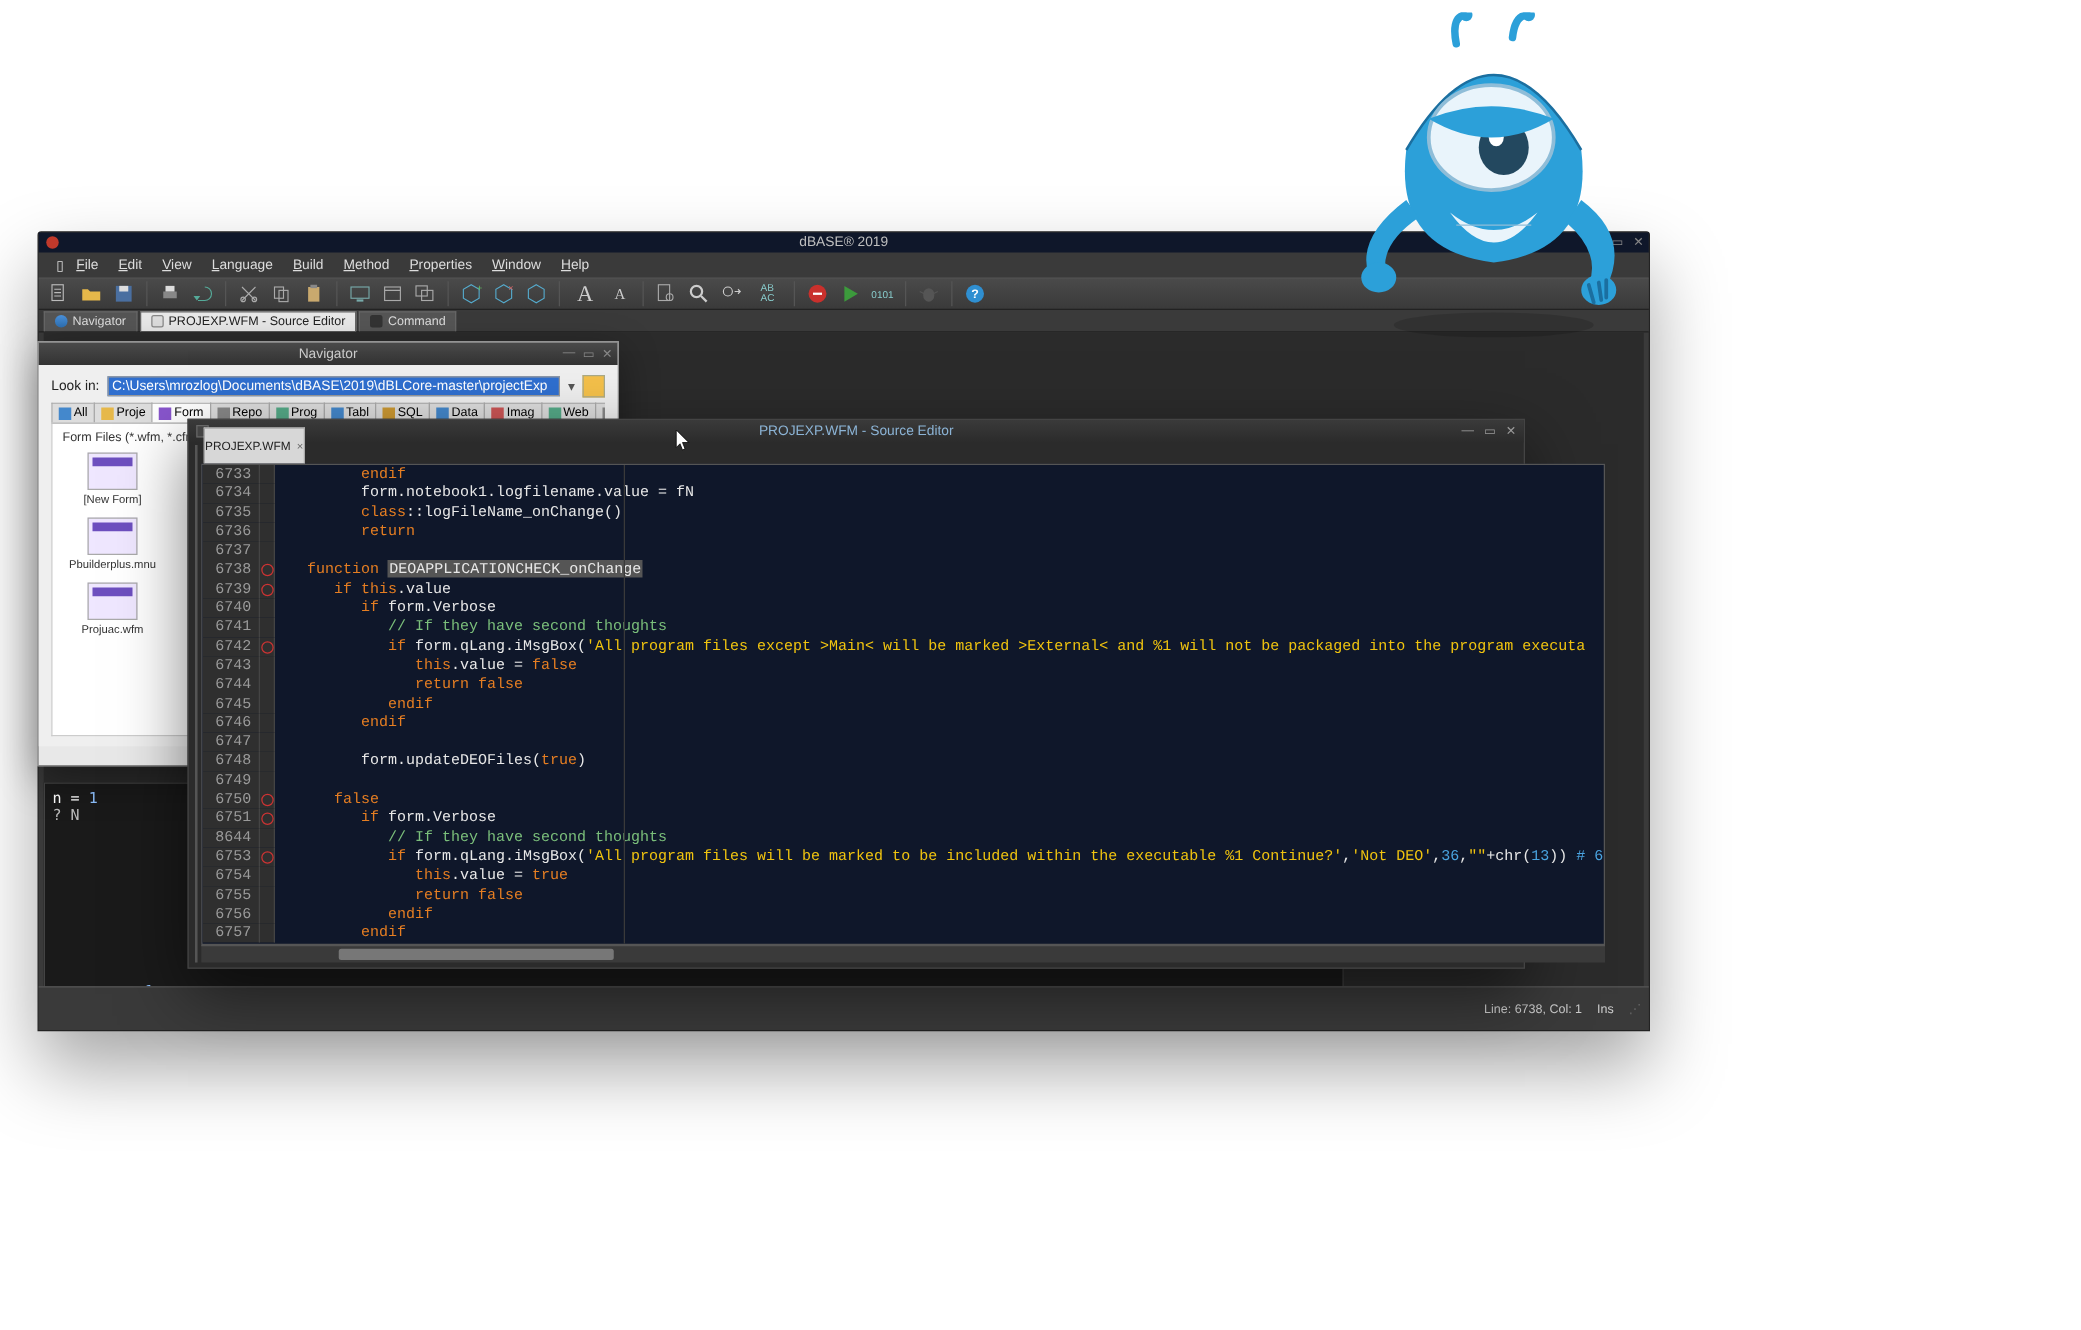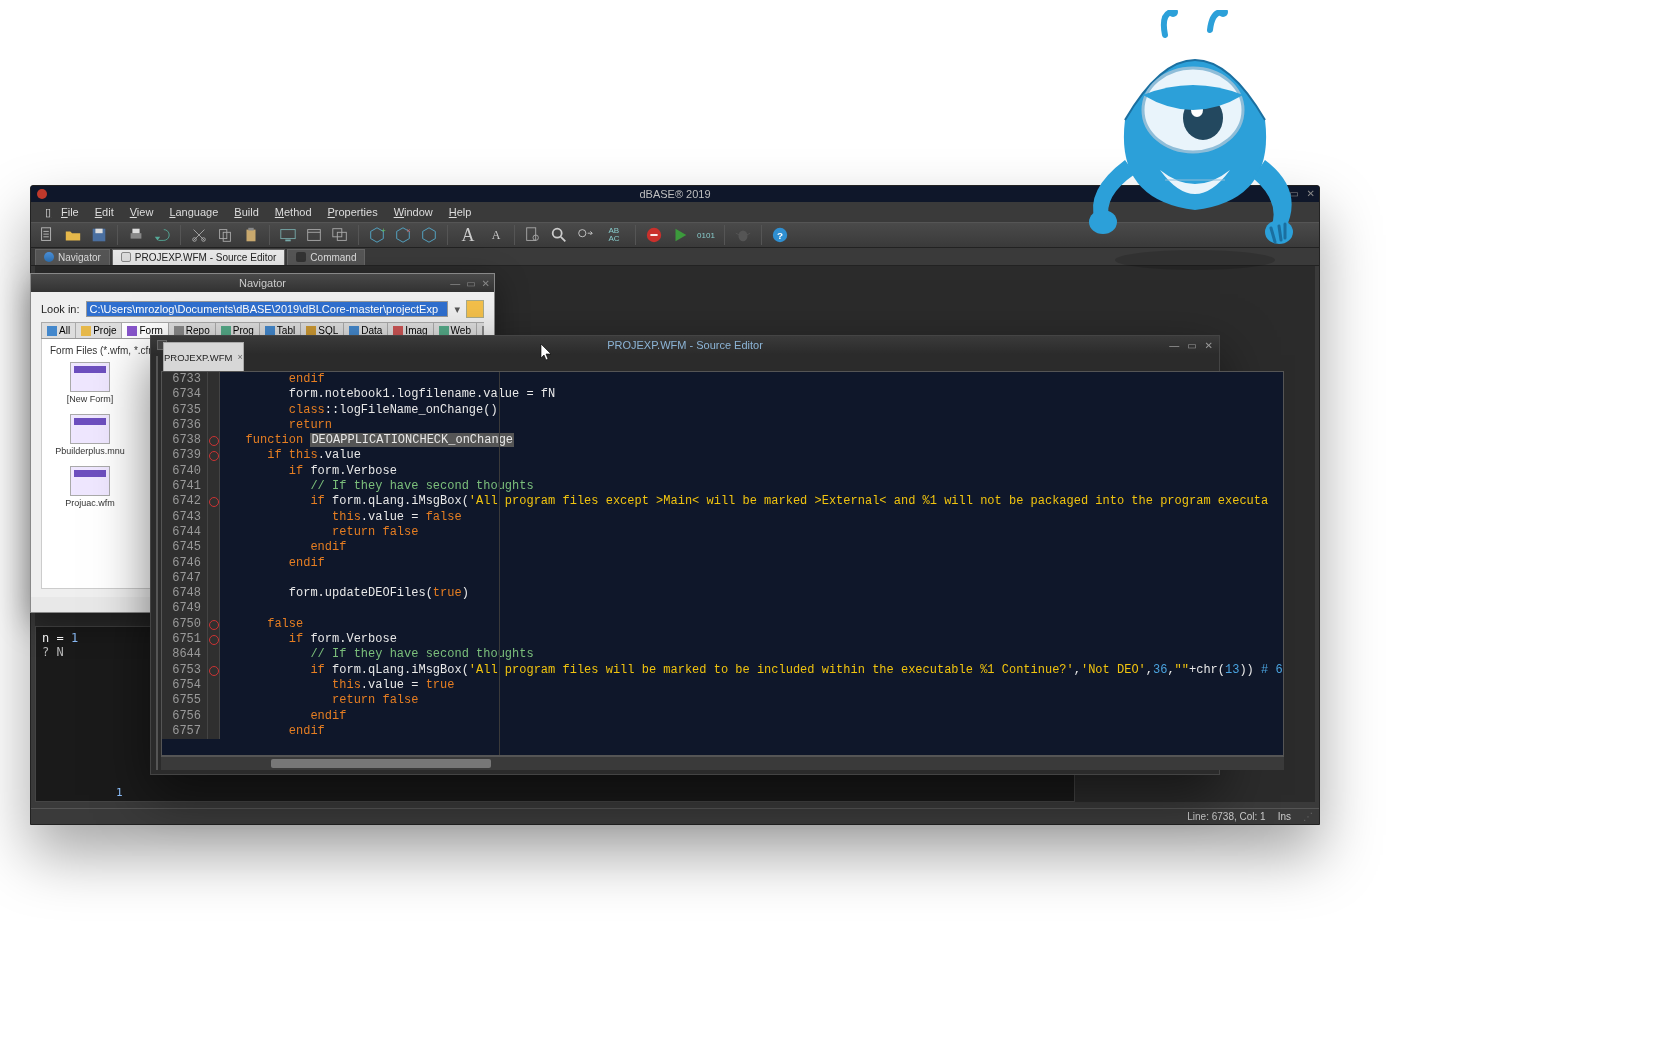--- a/index.html
+++ b/index.html
@@ -22,21 +22,21 @@
 .tbtn svg { width:18px; height:18px; }
 .tsep { width:1px; height:20px; background:#555; margin:0 2px; }
 
 .doc-tabs { height: 18px; background: #3a3a3a; display: flex; align-items: center; padding-left: 4px; gap: 2px; border-bottom:1px solid #222; }
 .doc-tab { height: 16px; padding: 1px 8px; background: #555; color:#ddd; font-size:10px; display:flex; align-items:center; gap:4px; border:1px solid #666; border-bottom:none; }
 .doc-tab.active { background:#e8e8e8; color:#222; }
 .doc-tab .ticon { width:10px; height:10px; background:#4a90d9; border-radius:2px; }
 
 .workspace { position: absolute; left:4px; right:4px; top: 80px; bottom: 22px; background:#2b2b2b; }
 
-.status-bar { position:absolute; left:0; right:0; bottom:0; height:16px; background:#3a3a3a; border-top:1px solid #555; display:flex; align-items:center; justify-content:flex-end; color:#ccc; font-size:10px; padding-right:6px; gap:12px; }
+.status-bar { position:absolute; left:0; right:0; bottom:0; height:35px; background:#3a3a3a; border-top:1px solid #555; display:flex; align-items:center; justify-content:flex-end; color:#ccc; font-size:10px; padding-right:6px; gap:12px; }
 
 
 .cmd-pane { position:absolute; left:4px; top: 440px; bottom:22px; width: 1040px; background:#1a1a1a; border:1px solid #444; color:#fff; font-family: Consolas, monospace; font-size:12px; padding:4px 6px; }
 .cmd-pane .n1 { color:#8fc2ff; }
 .cmd-line2 { color:#bbb; }
 .cmd-pane .gutter-num { position:absolute; left:80px; bottom:2px; color:#8fc2ff; font-size:11px; }
 
 
 .nav-window { position:absolute; left:30px; top:273px; width:465px; height:340px; background:#e8e8e8; border:1px solid #888; box-shadow: 0 10px 30px rgba(0,0,0,0.4); }
 .nav-title { height:18px; background:linear-gradient(#4a4a4a,#333); color:#ccc; display:flex; align-items:center; justify-content:center; font-size:11px; position:relative; }
@@ -417,20 +417,25 @@
               <div class="gut1">6735</div>
               <div class="gut2"></div>
               <div class="code">         <span class="kw">class</span>::logFileName_onChange()</div>
             </div>
             <div class="code-row">
               <div class="gut1">6736</div>
               <div class="gut2"></div>
               <div class="code">         <span class="kw">return</span></div>
             </div>
             <div class="code-row">
+              <div class="gut1">6737</div>
+              <div class="gut2"></div>
+              <div class="code"> </div>
+            </div>
+            <div class="code-row">
               <div class="gut1">6738</div>
               <div class="gut2 mark"></div>
               <div class="code">   <span class="kw">function</span> <span class="highlight-func">DEOAPPLICATIONCHECK_onChange</span></div>
             </div>
             <div class="code-row">
               <div class="gut1">6739</div>
               <div class="gut2 mark"></div>
               <div class="code">      <span class="kw">if</span> <span class="kw">this</span>.value</div>
             </div>
             <div class="code-row">

